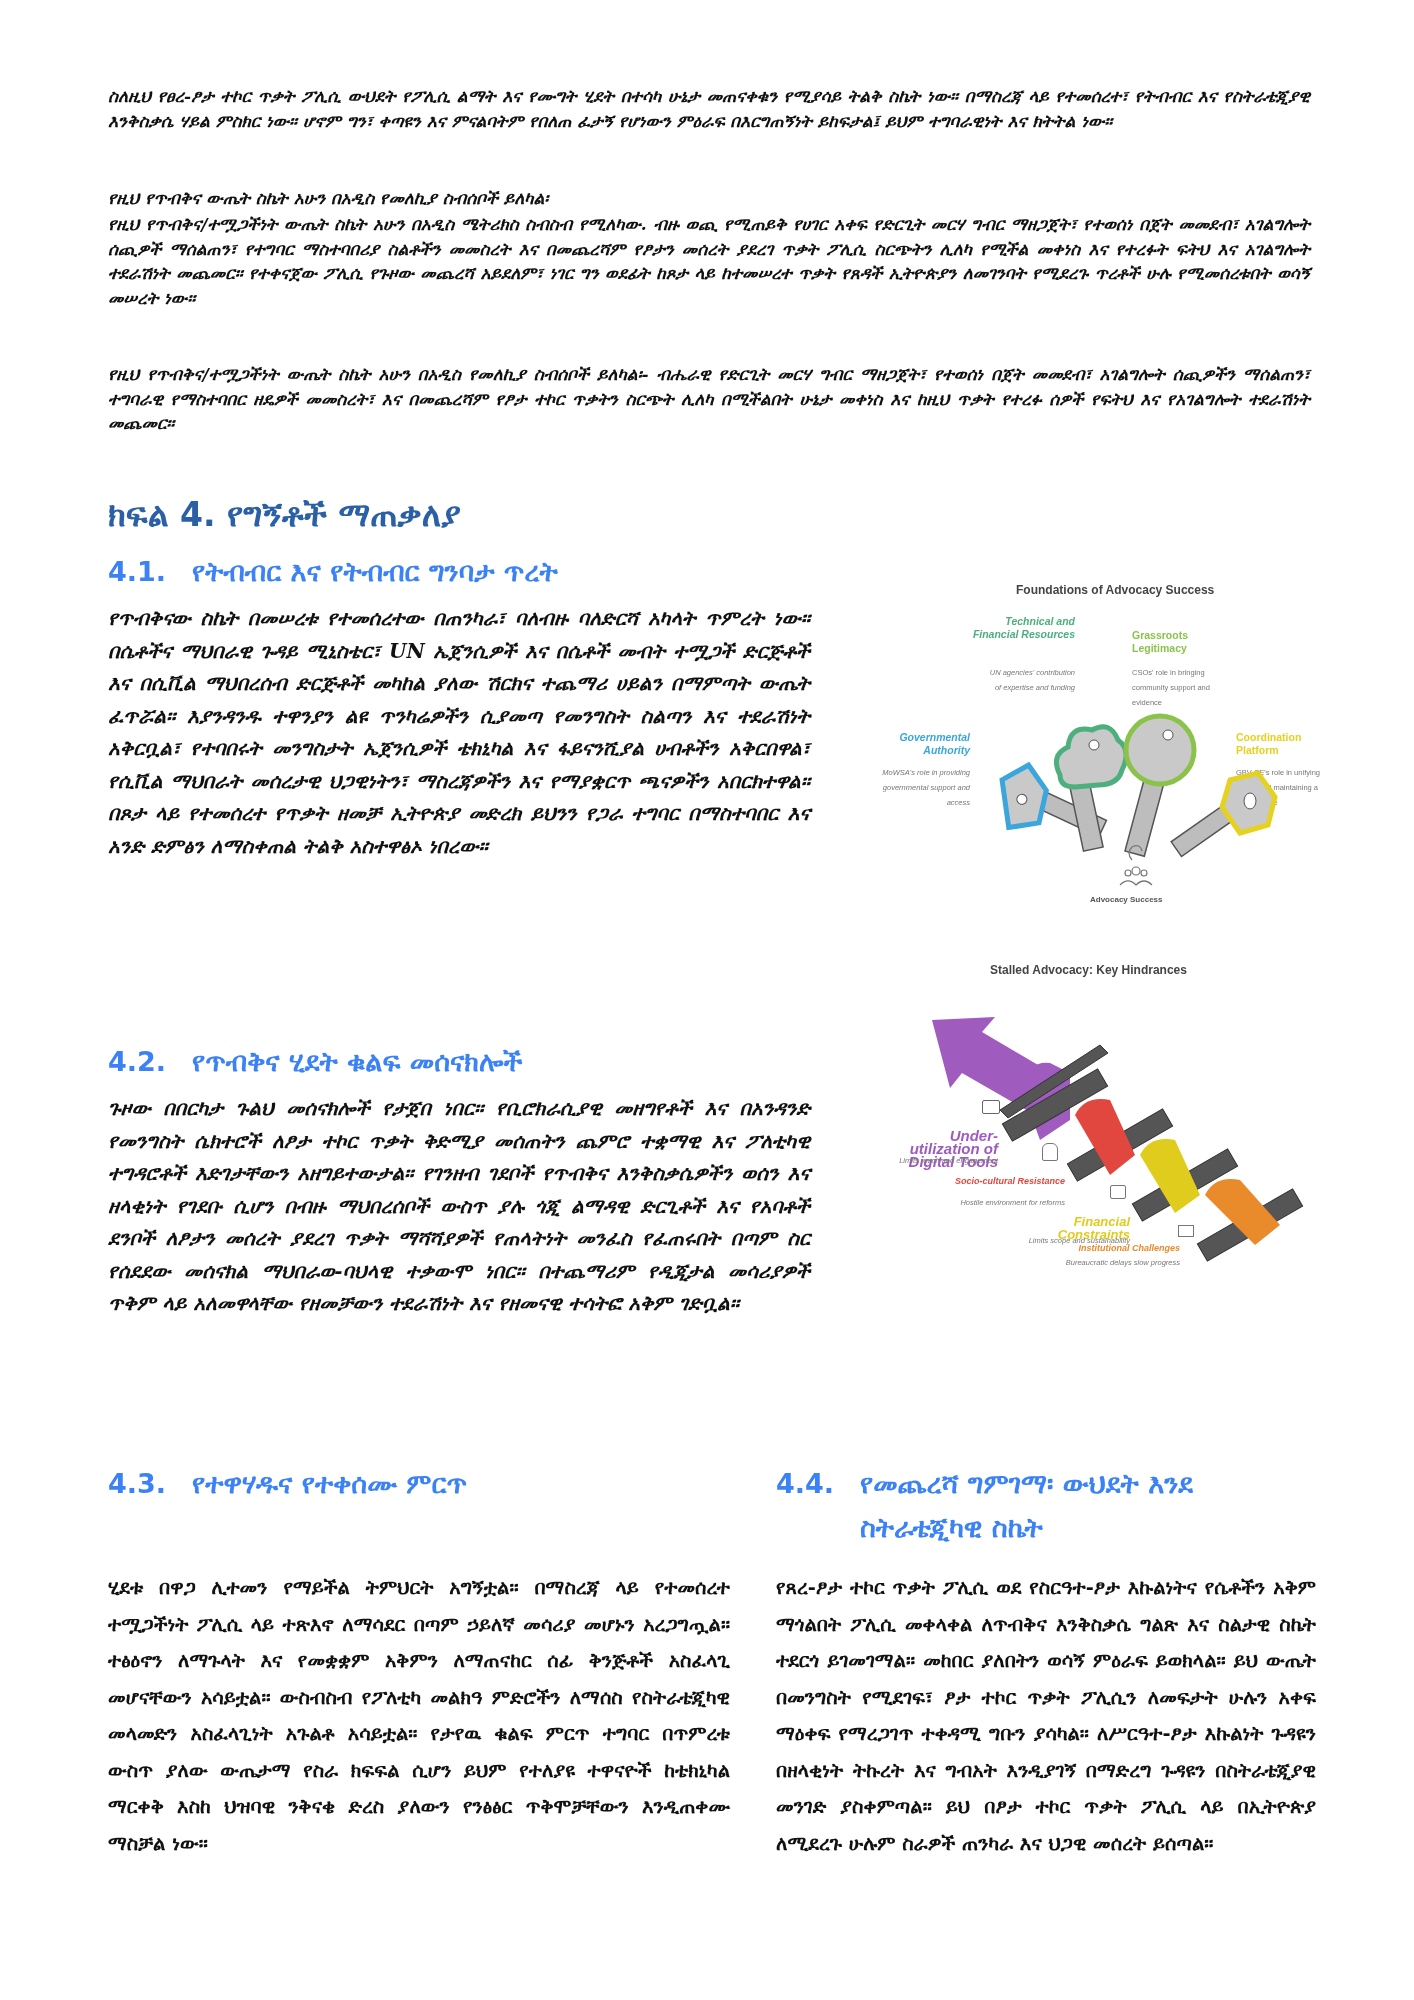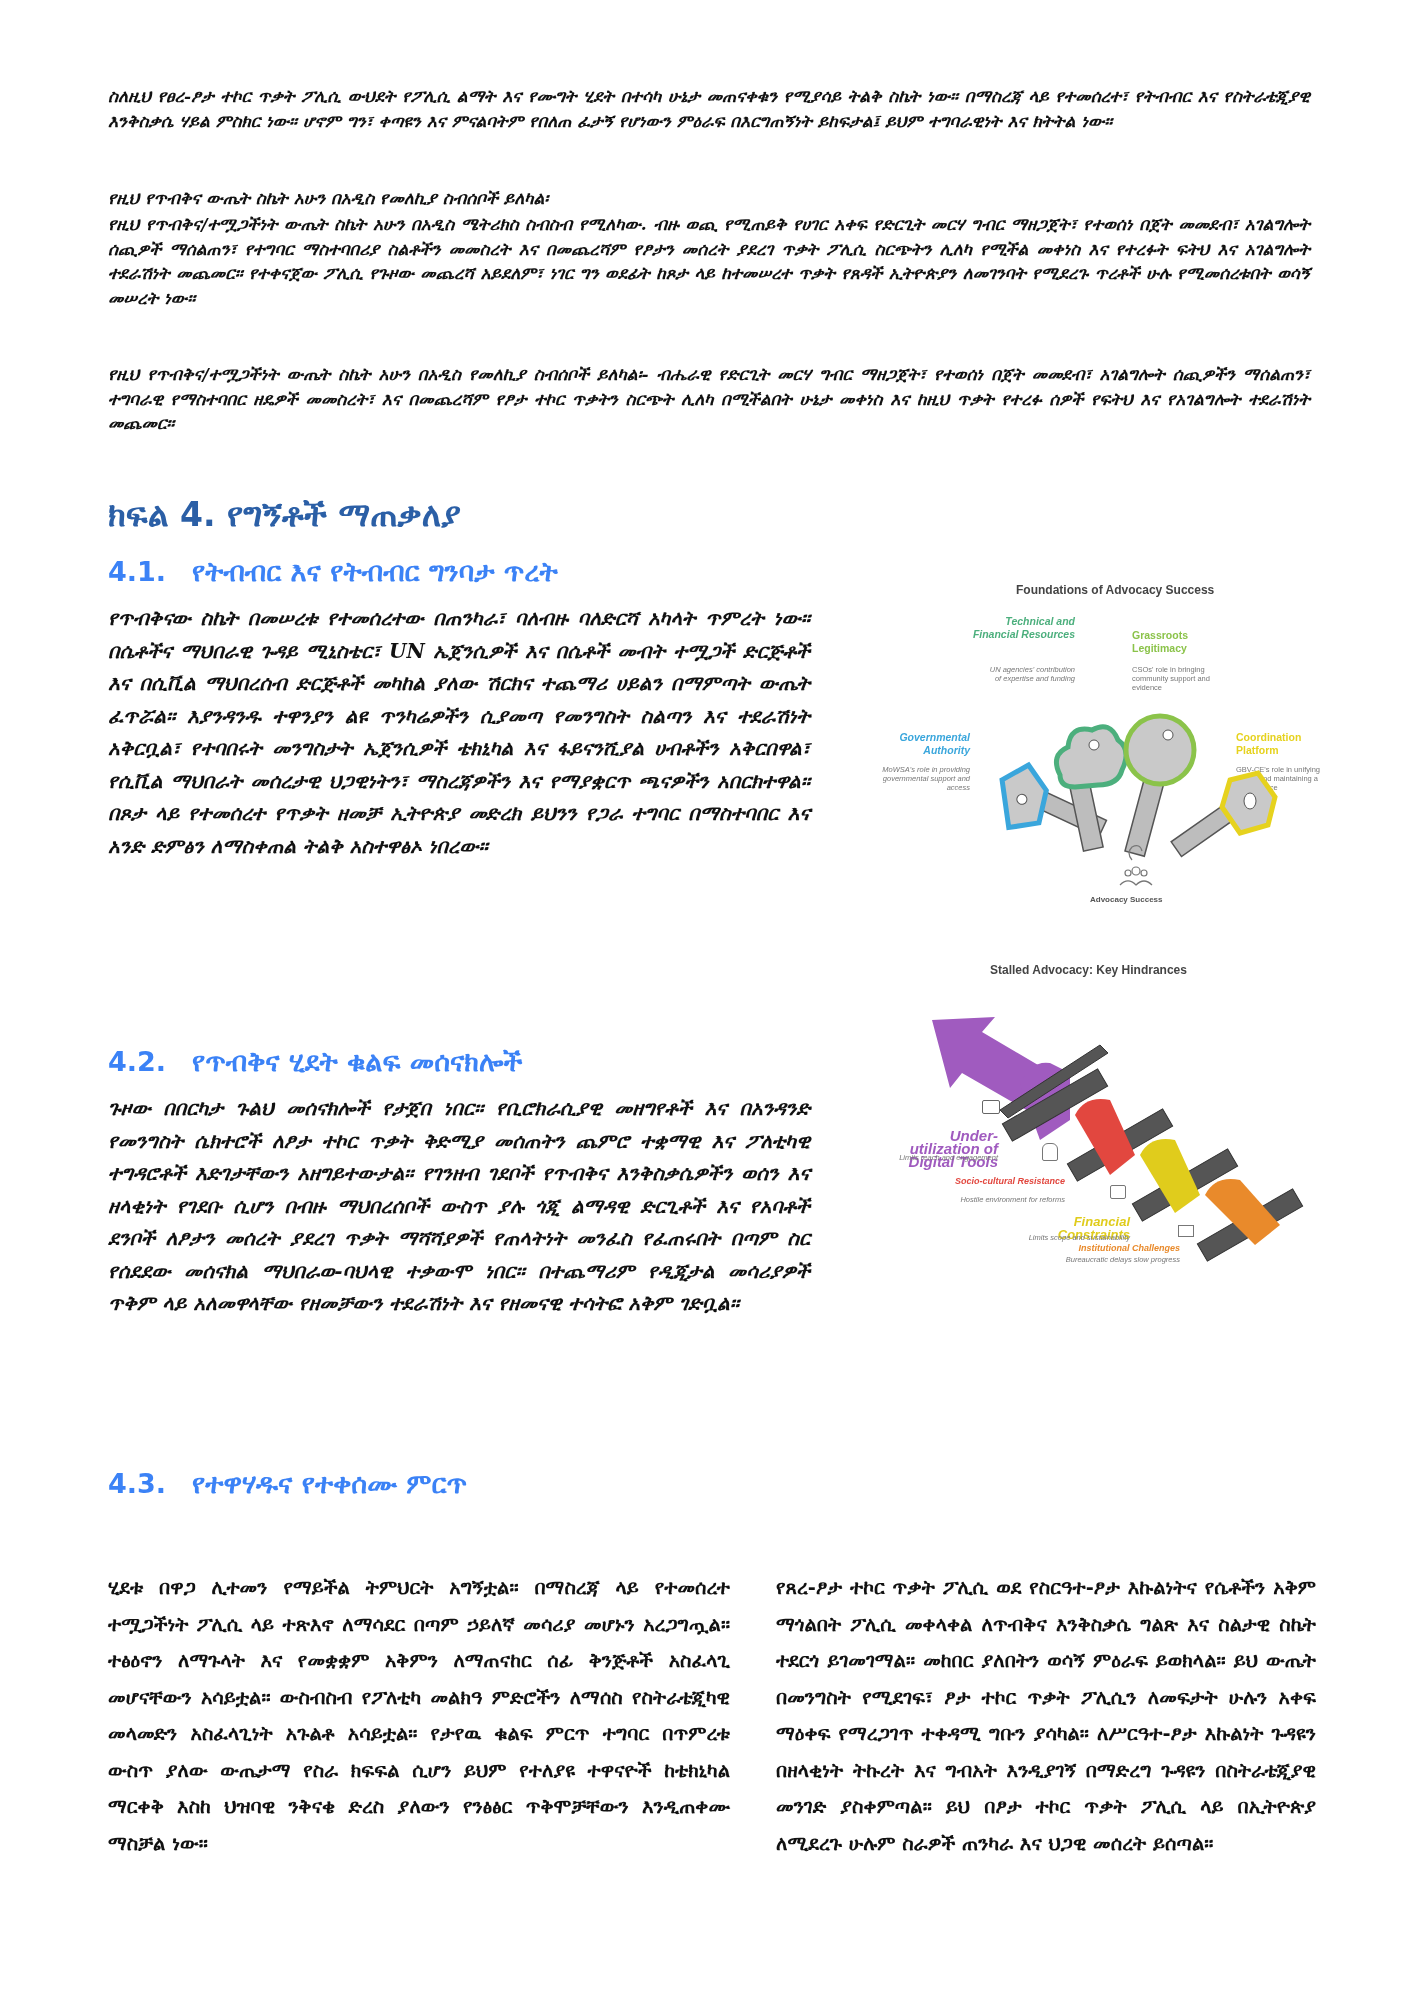--- a/index.html
+++ b/index.html
@@ -7,21 +7,21 @@
   .page{position:absolute;left:0;top:0;width:1414px;height:2000px;}
   .para{position:absolute;font-family:"DejaVu Serif",serif;font-size:17px;line-height:24.5px;text-align:justify;color:#111;font-style:italic;font-weight:bold;}
   .para.lg{font-size:20px;line-height:32.5px;}
   .h1{position:absolute;color:#2b5fa6;font-family:"DejaVu Sans",sans-serif;font-weight:bold;font-size:33px;line-height:40px;}
   .h2{position:absolute;color:#3b82f6;font-family:"DejaVu Sans",sans-serif;font-weight:bold;font-size:27px;line-height:44px;}
   .h2 .num{display:inline-block;width:84px;}
   .h2 .cont{padding-left:84px;}
   .fig{position:absolute;background:#fff;}
   .fig-title{position:absolute;font-family:"Liberation Sans",sans-serif;font-weight:bold;font-size:12px;color:#444;white-space:nowrap;}
   .lbl{position:absolute;font-family:"Liberation Sans",sans-serif;font-weight:bold;font-size:10.5px;line-height:13px;}
-  .desc{position:absolute;font-family:"Liberation Sans",sans-serif;font-size:7.5px;line-height:9px;color:#777;}
+  .desc{position:absolute;font-family:"Liberation Sans",sans-serif;font-size:7.5px;line-height:15px;color:#777;}
   .r{text-align:right;font-style:italic;}
 </style>
 </head>
 <body>
 
 <div class="page">
 
   <div class="para" style="left:108px;top:186px;width:1202px;">የዚህ የጥብቅና ውጤት ስኬት አሁን በአዲስ የመለኪያ ስብሰቦች ይለካል፡</div>
   <div class="para" style="left:108px;top:84px;width:1202px;">ስለዚህ የፀረ-ፆታ ተኮር ጥቃት ፖሊሲ ውህደት የፖሊሲ ልማት እና የሙግት ሂደት በተሳካ ሁኔታ መጠናቀቁን የሚያሳይ ትልቅ ስኬት ነው። በማስረጃ ላይ የተመሰረተ፣ የትብብር እና የስትራቴጂያዊ እንቅስቃሴ ሃይል ምስክር ነው። ሆኖም ግን፣ ቀጣዩን እና ምናልባትም የበለጠ ፈታኝ የሆነውን ምዕራፍ በእርግጠኝነት ይከፍታል፤ ይህም ተግባራዊነት እና ክትትል ነው።</div>
   <div class="para" style="left:108px;top:212px;width:1202px;">የዚህ የጥብቅና/ተሟጋችነት ውጤት ስኬት አሁን በአዲስ ሜትሪክስ ስብስብ የሚለካው. ብዙ ወጪ የሚጠይቅ የሀገር አቀፍ የድርጊት መርሃ ግብር ማዘጋጀት፣ የተወሰነ በጀት መመደብ፣ አገልግሎት ሰጪዎች ማሰልጠን፣ የተግባር ማስተባበሪያ ስልቶችን መመስረት እና በመጨረሻም የፆታን መሰረት ያደረገ ጥቃት ፖሊሲ ስርጭትን ሊለካ የሚችል መቀነስ እና የተረፉት ፍትህ እና አገልግሎት ተደራሽነት መጨመር። የተቀናጀው ፖሊሲ የጉዞው መጨረሻ አይደለም፣ ነገር ግን ወደፊት ከጾታ ላይ ከተመሠረተ ጥቃት የጸዳች ኢትዮጵያን ለመገንባት የሚደረጉ ጥረቶች ሁሉ የሚመሰረቱበት ወሳኝ መሠረት ነው።</div>
@@ -37,20 +37,24 @@
   <div class="h2" style="left:108px;top:1040px;">
     <span class="num">4.2.</span><span>የጥብቅና ሂደት ቁልፍ መሰናክሎች</span>
   </div>
   <div class="para lg" style="left:108px;top:1092px;width:702px;">ጉዞው በበርካታ ጉልህ መሰናክሎች የታጀበ ነበር። የቢሮክራሲያዊ መዘግየቶች እና በአንዳንድ የመንግስት ሴክተሮች ለፆታ ተኮር ጥቃት ቅድሚያ መሰጠትን ጨምሮ ተቋማዊ እና ፖለቲካዊ ተግዳሮቶች እድገታቸውን አዘግይተውታል። የገንዘብ ገደቦች የጥብቅና እንቅስቃሴዎችን ወሰን እና ዘላቂነት የገደቡ ሲሆን በብዙ ማህበረሰቦች ውስጥ ያሉ ጎጂ ልማዳዊ ድርጊቶች እና የአባቶች ደንቦች ለፆታን መሰረት ያደረገ ጥቃት ማሻሻያዎች የጠላትነት መንፈስ የፈጠሩበት በጣም ስር የሰደደው መሰናክል ማህበራወ-ባህላዊ ተቃውሞ ነበር። በተጨማሪም የዲጂታል መሳሪያዎች ጥቅም ላይ አለመዋላቸው የዘመቻውን ተደራሽነት እና የዘመናዊ ተሳትፎ አቅም ገድቧል።</div>
 
   <div class="h2" style="left:108px;top:1462px;width:600px;">
     <div><span class="num">4.3.</span><span>የተዋሃዱና የተቀሰሙ ምርጥ</span></div>
   </div>
   <div class="para lg" style="left:108px;top:1570px;width:622px;font-style:normal;font-size:19.5px;line-height:36.5px;">ሂደቱ በዋጋ ሊተመን የማይችል ትምህርት አግኝቷል። በማስረጃ ላይ የተመሰረተ ተሟጋችነት ፖሊሲ ላይ ተጽእኖ ለማሳደር በጣም ኃይለኛ መሳሪያ መሆኑን አረጋግጧል። ተፅዕኖን ለማጉላት እና የመቋቋም አቅምን ለማጠናከር ሰፊ ቅንጅቶች አስፈላጊ መሆናቸውን አሳይቷል። ውስብስብ የፖለቲካ መልክዓ ምድሮችን ለማሰስ የስትራቴጂካዊ መላመድን አስፈላጊነት አጉልቶ አሳይቷል። የታየዉ ቁልፍ ምርጥ ተግባር በጥምረቱ ውስጥ ያለው ውጤታማ የስራ ክፍፍል ሲሆን ይህም የተለያዩ ተዋናዮች ከቴክኒካል ማርቀቅ እስከ ህዝባዊ ንቅናቄ ድረስ ያለውን የንፅፅር ጥቅሞቻቸውን እንዲጠቀሙ ማስቻል ነው።</div>
 
+  <div class="h2" style="left:776px;top:1462px;width:560px;">
+    <div><span class="num">4.4.</span><span>የመጨረሻ ግምገማ፡ ውህደት እንደ</span></div>
+    <div class="cont">ስትራቴጂካዊ ስኬት</div>
+  </div>
   <div class="para lg" style="left:776px;top:1570px;width:540px;font-style:normal;font-size:19.5px;line-height:36.5px;">የጸረ-ፆታ ተኮር ጥቃት ፖሊሲ ወደ የስርዓተ-ፆታ እኩልነትና የሴቶችን አቅም ማጎልበት ፖሊሲ መቀላቀል ለጥብቅና እንቅስቃሴ ግልጽ እና ስልታዊ ስኬት ተደርጎ ይገመገማል። መከበር ያለበትን ወሳኝ ምዕራፍ ይወክላል። ይህ ውጤት በመንግስት የሚደገፍ፣ ፆታ ተኮር ጥቃት ፖሊሲን ለመፍታት ሁሉን አቀፍ ማዕቀፍ የማረጋገጥ ተቀዳሚ ግቡን ያሳካል። ለሥርዓተ-ፆታ እኩልነት ጉዳዩን በዘላቂነት ትኩረት እና ግብአት እንዲያገኝ በማድረግ ጉዳዩን በስትራቴጂያዊ መንገድ ያስቀምጣል። ይህ በፆታ ተኮር ጥቃት ፖሊሲ ላይ በኢትዮጵያ ለሚደረጉ ሁሉም ስራዎች ጠንካራ እና ህጋዊ መሰረት ይሰጣል።</div>
 
   <div class="fig" style="left:870px;top:575px;width:450px;height:340px;">
     <div class="fig-title" style="left:146px;top:8px;">Foundations of Advocacy Success</div>
 
     <div class="lbl r" style="left:100px;top:40px;width:105px;color:#4caf7d;">Technical and Financial Resources</div>
     <div class="desc r" style="left:115px;top:90px;width:90px;">UN agencies' contribution of expertise and funding</div>
 
     <div class="lbl" style="left:262px;top:54px;width:80px;color:#8bc34a;">Grassroots Legitimacy</div>
     <div class="desc" style="left:262px;top:90px;width:90px;">CSOs' role in bringing community support and evidence</div>

